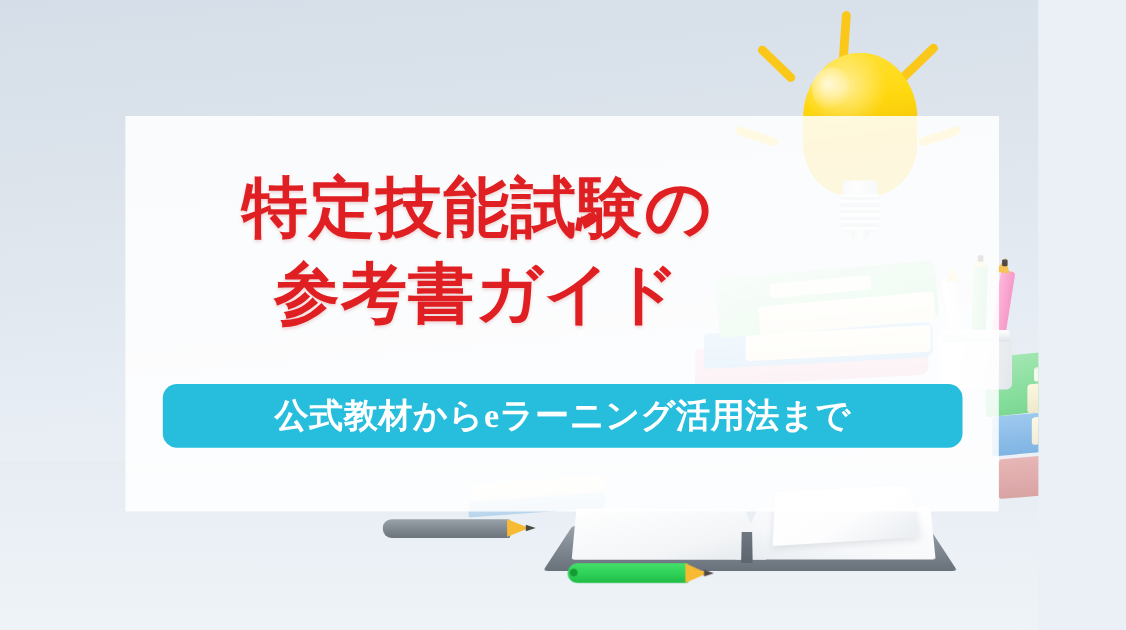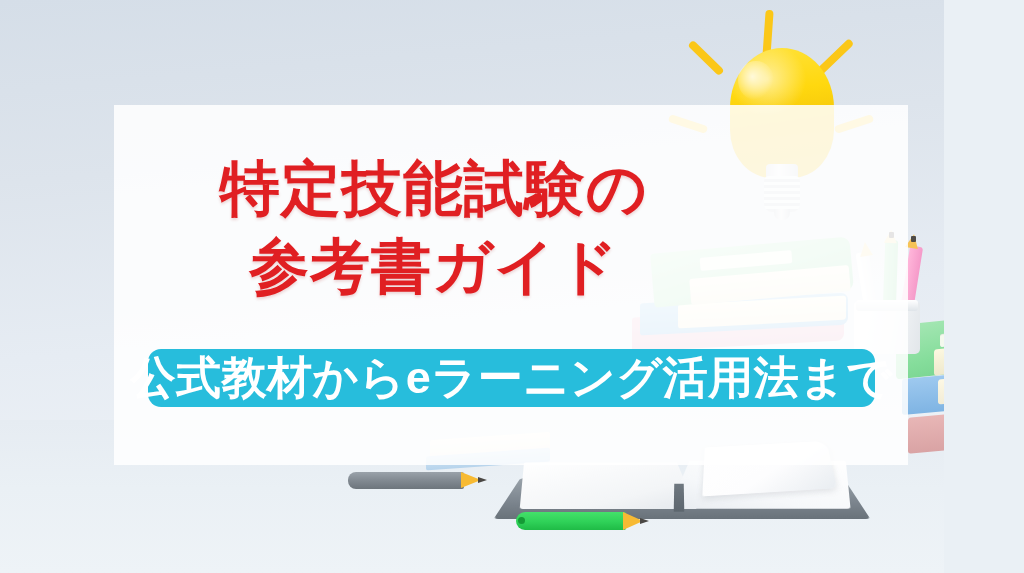--- a/index.html
+++ b/index.html
@@ -1,21 +1,21 @@
 <!DOCTYPE html>
 <html><head>
 <meta charset="utf-8">
 <style>
   html,body{margin:0;padding:0;}
   body{
     width:1024px;height:573px;overflow:hidden;
     font-family:"Liberation Sans","DejaVu Sans",sans-serif;
     background:#eaf0f5;
   }
-  .stage{position:relative;width:944px;height:573px;overflow:hidden;}
+  .stage{position:relative;width:944px;height:573px;overflow:hidden;font-family:Liberation Serif, serif;}
 
   
   .bg{
     position:absolute;inset:0;
     background:linear-gradient(175deg,#d5dee8 0%,#dde4ec 28%,#e6ecf3 55%,#edf1f6 78%,#eef3f7 100%);
   }
   .bg-desk{
     position:absolute;left:0;right:0;top:420px;bottom:0;
     background:linear-gradient(180deg,#e6ecf2 0%,#eaf0f5 45%,#eef3f7 100%);
   }
@@ -237,21 +237,21 @@
     letter-spacing:1px;
     text-shadow:0 2px 3px rgba(160,30,30,.18);
     white-space:pre;
   }
   .subtitle-band{
     position:absolute;left:148px;top:349px;width:727px;height:58px;
     background:#27bddc;border-radius:13px;
     display:flex;align-items:center;justify-content:center;
   }
   .subtitle-text{
-    color:#ffffff;font-size:45px;font-weight:bold;letter-spacing:.5px;
+    color:#ffffff;font-size:31px;font-weight:bold;letter-spacing:.5px;
     white-space:nowrap;
   }
 </style>
 </head>
 <body>
 
 <div class="stage">
 
   <div class="bg"></div>
   <div class="bg-desk"></div>

